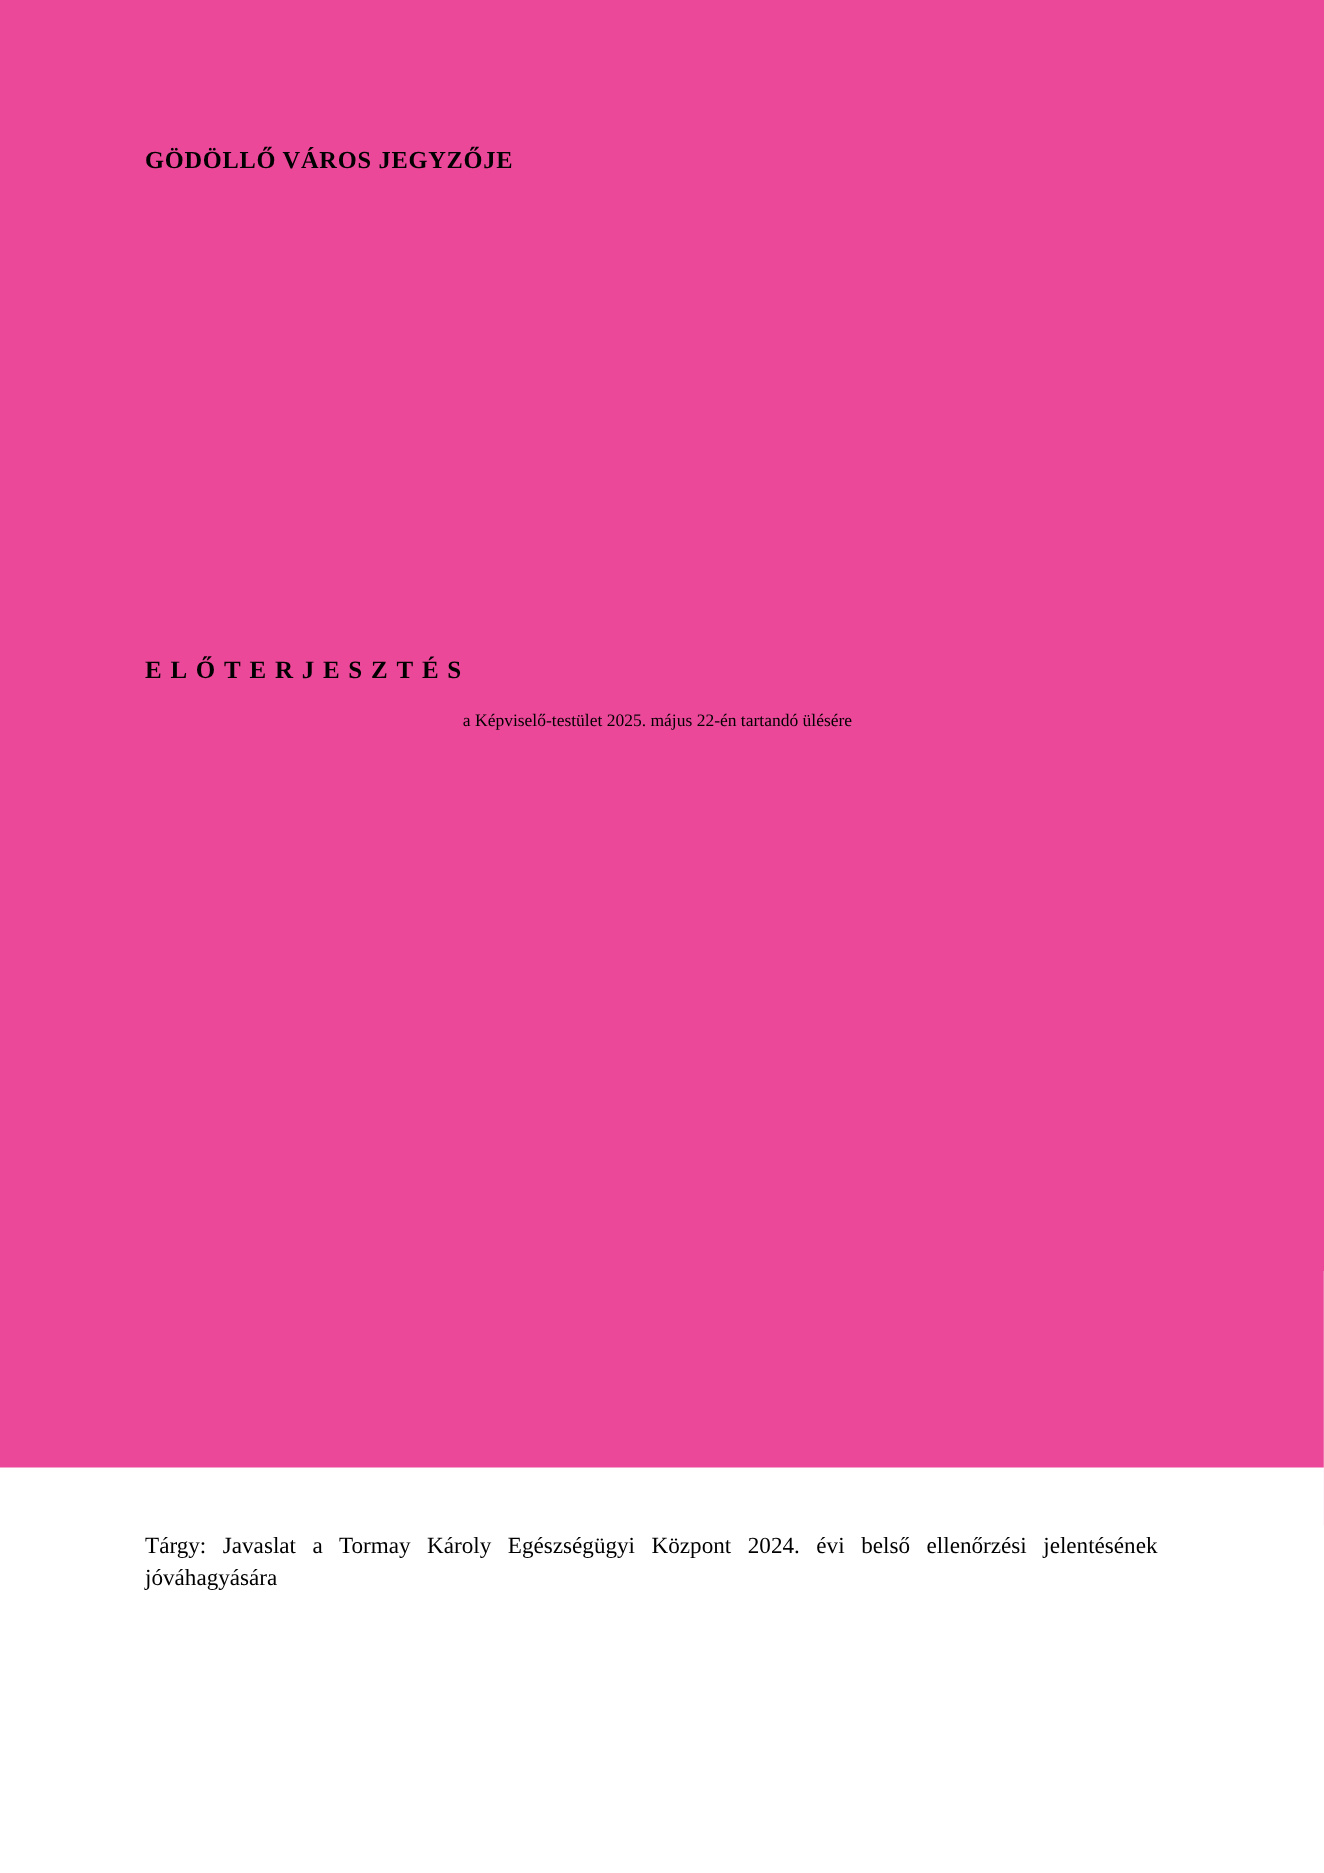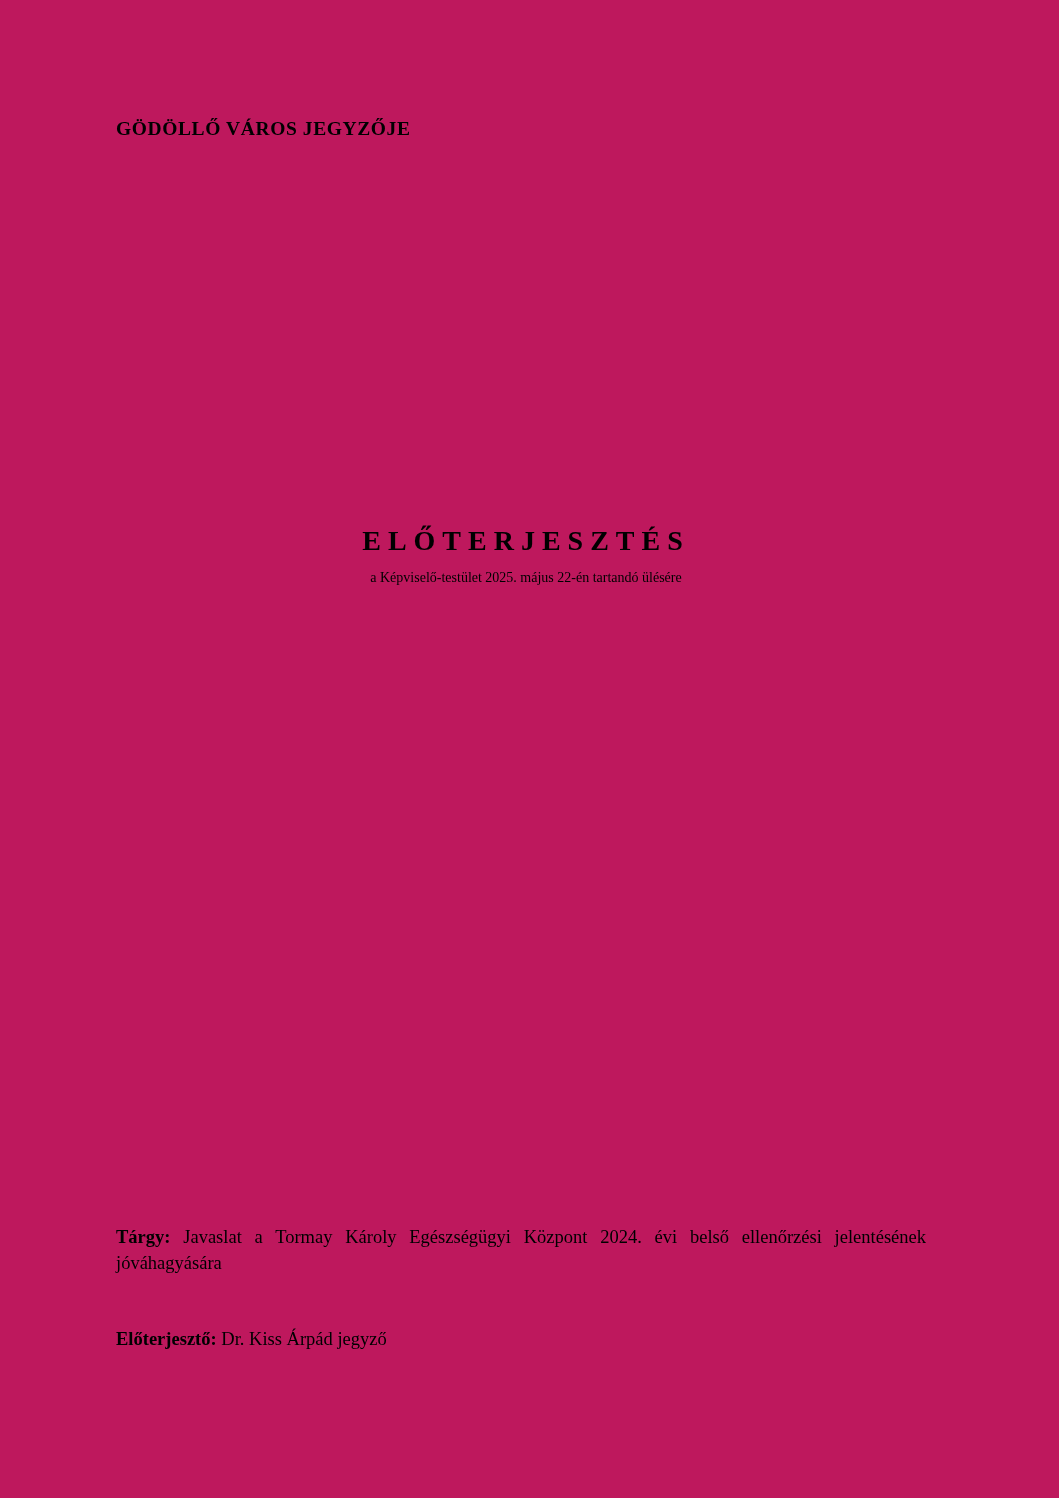--- a/index.html
+++ b/index.html
@@ -13,22 +13,22 @@
     position: relative;
     font-family: "Liberation Serif", serif;
     color: #000000;
     overflow: hidden;
   }
   .page {
     position: absolute;
     left: 0;
     top: 0;
     width: 1059px;
-    height: 1498px;
-    background: #be185d;
+    height: 1174px;
+    background: #ec4899;
   }
   .content {
     position: absolute;
     left: 116px;
     top: 0;
     width: 820px;
     height: 1498px;
   }
   .org-header {
     position: absolute;
@@ -38,22 +38,21 @@
     font-weight: bold;
     letter-spacing: 0.6px;
     white-space: nowrap;
     font-family: "Liberation Serif", serif;
   }
   .doc-title {
     position: absolute;
     top: 525px;
     left: 0;
     width: 820px;
-    text-align: center;
-    font-size: 28px;
+    font-size: 20px;
     font-weight: bold;
     letter-spacing: 7px;
     font-family: "Liberation Serif", serif;
   }
   .doc-subtitle {
     position: absolute;
     top: 570px;
     left: 0;
     width: 820px;
     text-align: center;
@@ -64,21 +63,21 @@
     position: absolute;
     top: 1224px;
     left: 0;
     width: 810px;
     font-size: 18.5px;
     line-height: 1.42;
     text-align: justify;
     text-justify: inter-word;
   }
   .subject-block .label {
-    font-weight: bold;
+    font-weight: normal;
   }
   .presenter-block {
     position: absolute;
     top: 1326px;
     left: 0;
     width: 810px;
     font-size: 18.5px;
     line-height: 1.42;
   }
   .presenter-block .label {
@@ -97,18 +96,15 @@
     <div class="org-header">GÖDÖLLŐ VÁROS JEGYZŐJE</div>
 
     <div class="doc-title">ELŐTERJESZTÉS</div>
 
     <div class="doc-subtitle">a Képviselő-testület 2025. május 22-én tartandó ülésére</div>
 
     <div class="subject-block">
       <span class="label inline">Tárgy:</span><span class="inline"> </span><span class="inline">Javaslat a Tormay Károly Egészségügyi Központ 2024. évi belső ellenőrzési jelentésének jóváhagyására</span>
     </div>
 
-    <div class="presenter-block">
-      <span class="label inline">Előterjesztő:</span><span class="inline"> </span><span class="inline">Dr. Kiss Árpád jegyző</span>
-    </div>
 
   </div>
 </div>
 
 </body></html>

